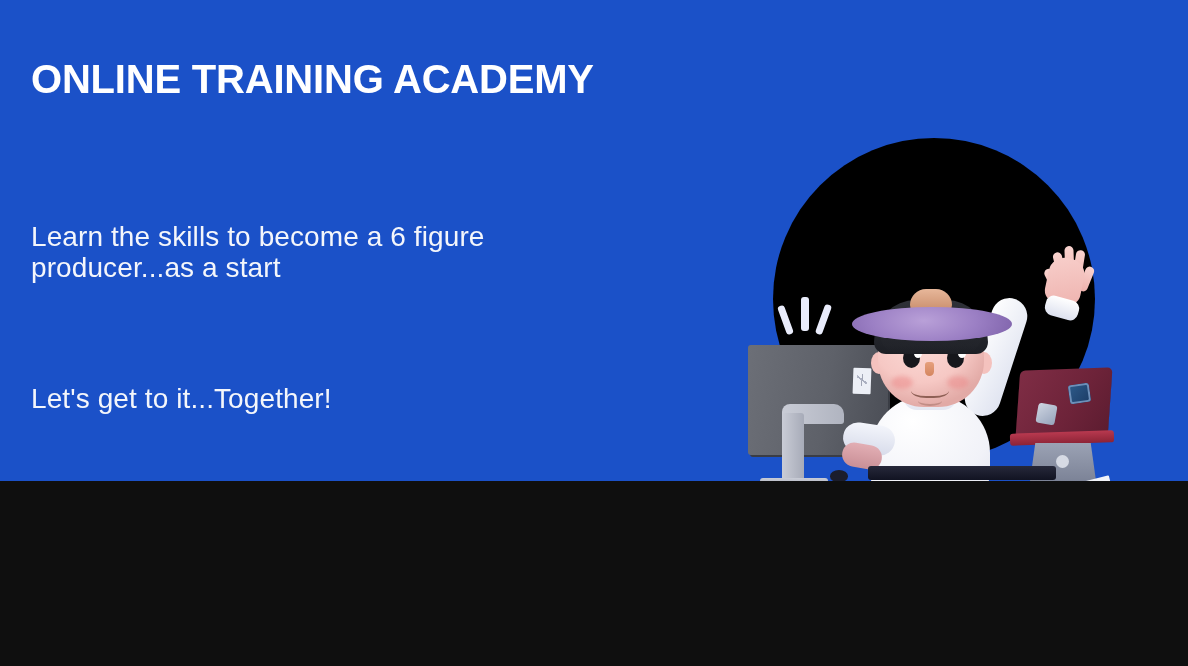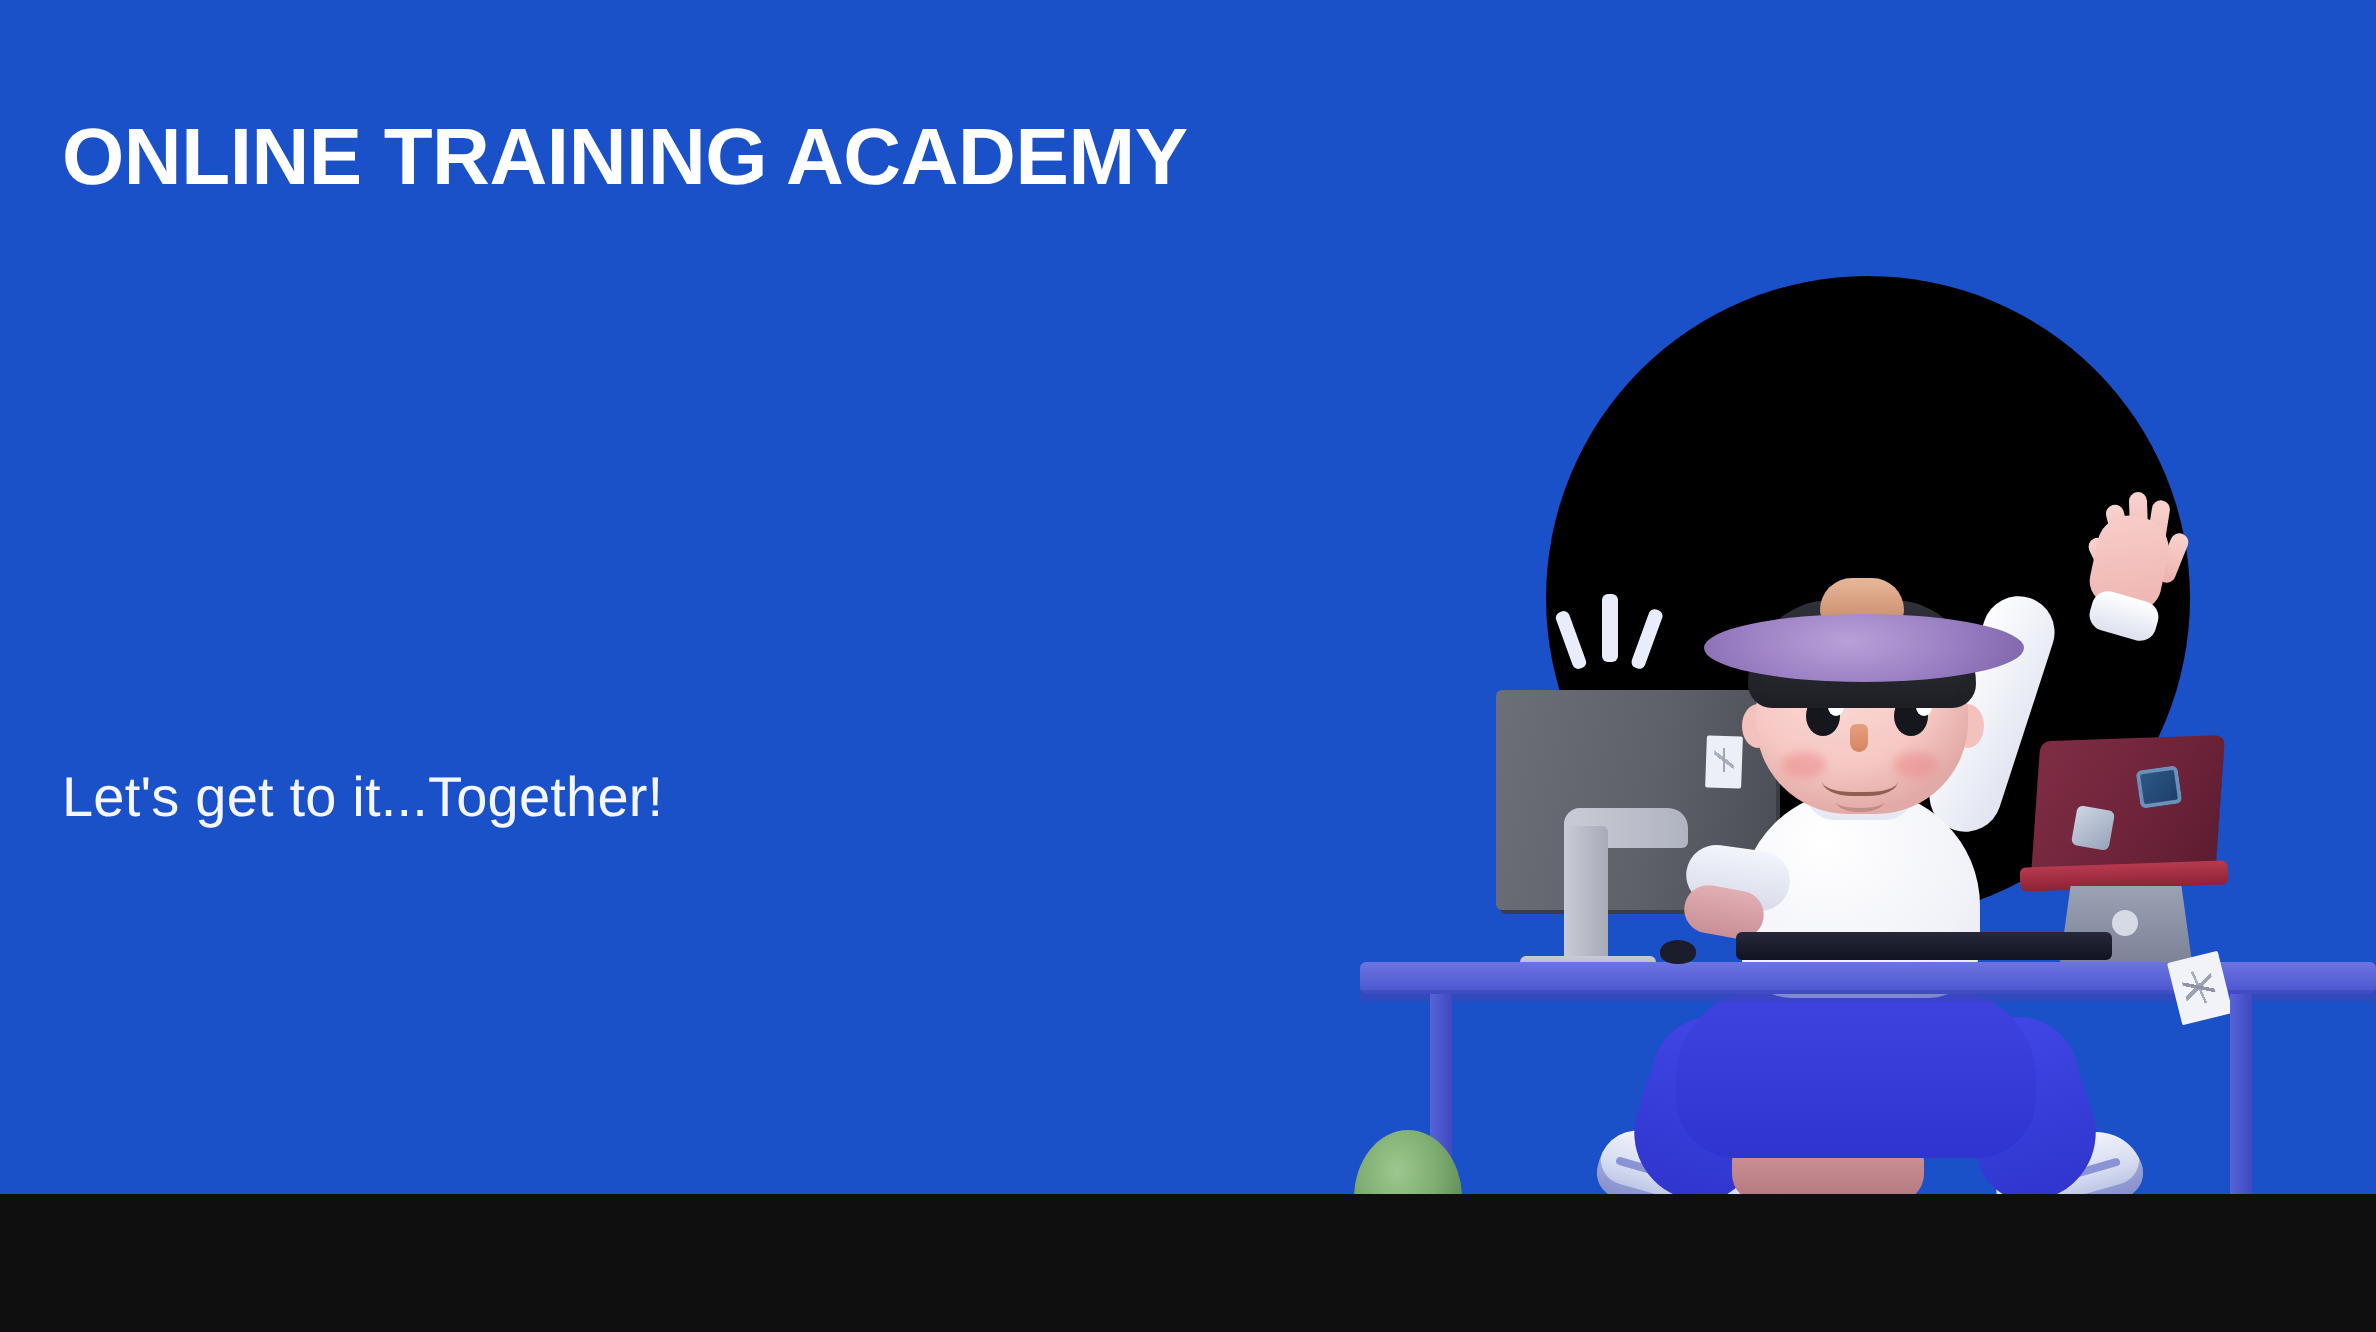--- a/index.html
+++ b/index.html
@@ -4,21 +4,21 @@
 <title>Online Training Academy Slide</title>
 <style>
   html, body {
     margin: 0;
     padding: 0;
     background: #0f0f0f;
   }
   #slide {
     position: relative;
     width: 1188px;
-    height: 597px;
+    height: 481px;
     overflow: hidden;
     background: #1b51c8;
     font-family: "Liberation Sans", sans-serif;
     -webkit-font-smoothing: antialiased;
   }
 
   
   .headline {
     position: absolute;
     left: 31px;
@@ -511,20 +511,21 @@
     background: radial-gradient(closest-side, rgba(20,50,150,.5), rgba(27,81,200,0));
   }
 </style>
 </head>
 <body>
 
 <div id="slide">
 
   <h1 class="headline">ONLINE TRAINING ACADEMY</h1>
 
+  <p class="subhead">Learn the skills to become a 6 figure producer...as a start</p>
 
   <p class="tagline">Let's get to it...Together!</p>
 
   <div id="art">
 
     <div class="disc"></div>
 
     <div class="sparkle sp1"></div>
     <div class="sparkle sp2"></div>
     <div class="sparkle sp3"></div>

